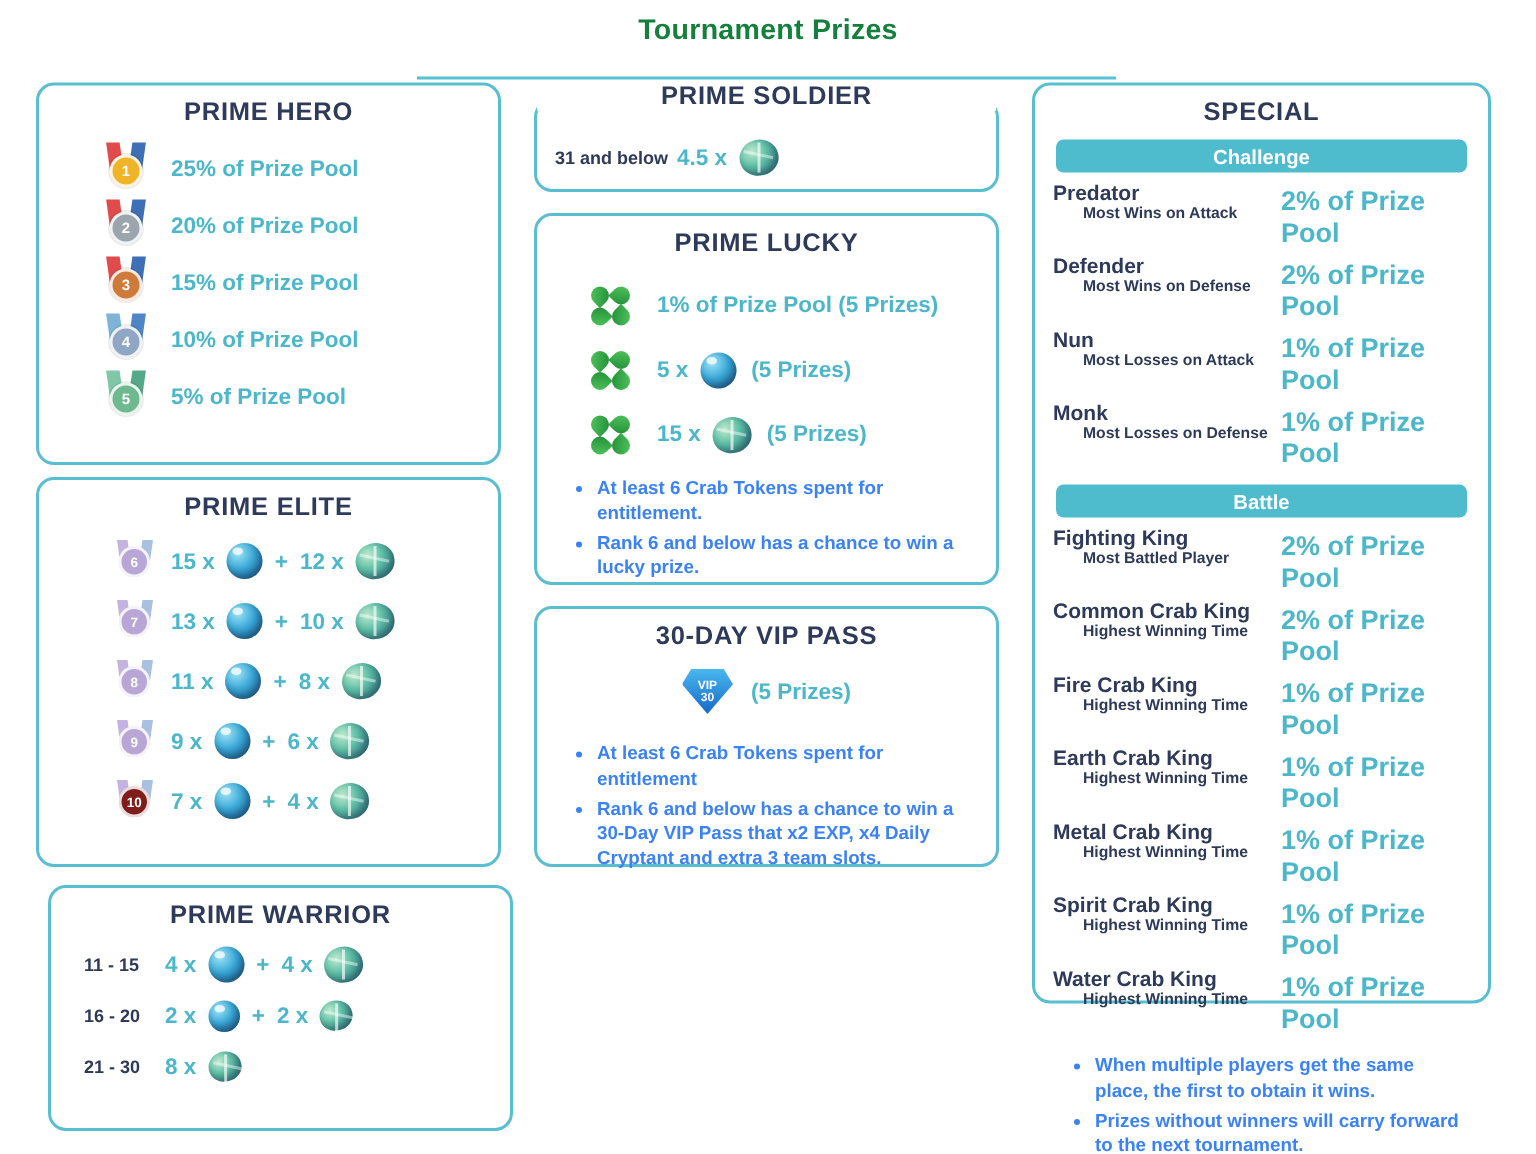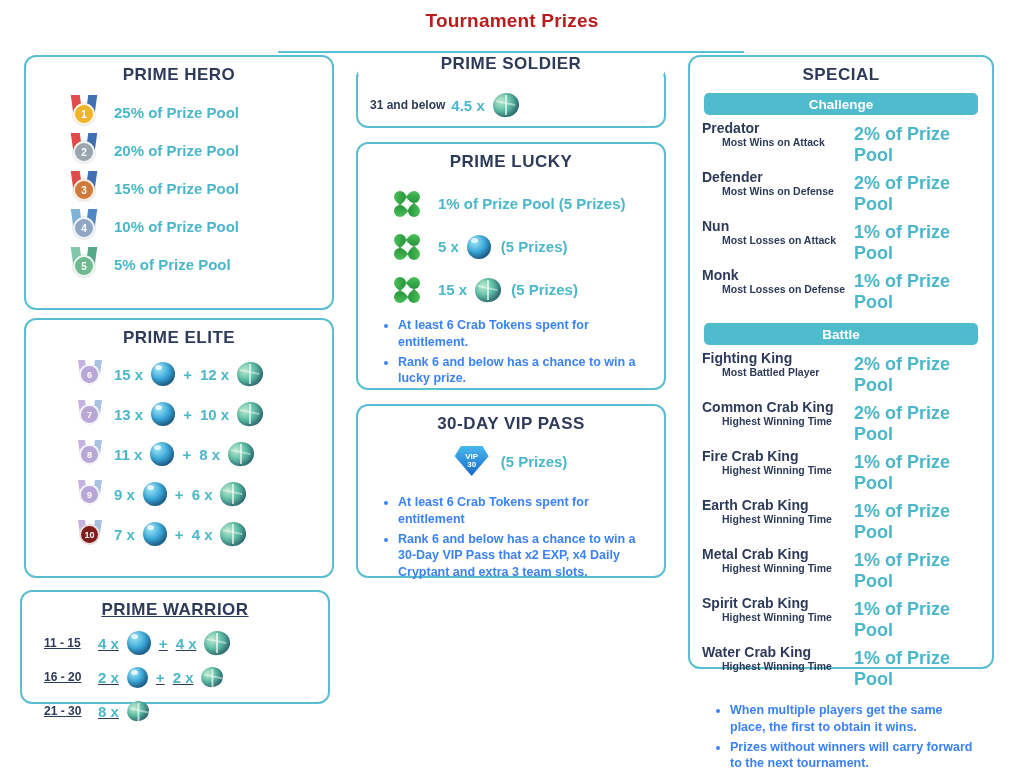--- a/index.html
+++ b/index.html
@@ -12,21 +12,21 @@
     overflow: hidden;
   }
   .page { position: relative; width: 1024px; height: 769px; }
 
   
   .title-row {
     position: absolute; top: 10px; left: 0; width: 1024px;
     display: flex; align-items: center; justify-content: center;
   }
   .page-title {
-    font-size: 19px; font-weight: bold; color: #b91c1c;
+    font-size: 19px; font-weight: bold; color: #15803d;
     padding: 0 14px; letter-spacing: .2px;
   }
   .title-rule {
     position: absolute; top: 51px; left: 278px; width: 466px; height: 2px;
     background: #55c2d4;
   }
 
   
   .card {
     position: absolute;
@@ -35,21 +35,21 @@
     background: #ffffff;
   }
   .card-title {
     text-align: center; font-weight: bold; color: #2e3a59;
     letter-spacing: .5px;
   }
 
   
   #prime-hero    { left: 24px;  top: 55px;  width: 310px; height: 255px; }
   #prime-elite   { left: 24px;  top: 318px; width: 310px; height: 260px; }
-  #prime-warrior { left: 20px;  top: 590px; width: 310px; height: 114px; text-decoration: underline; }
+  #prime-warrior { left: 32px;  top: 590px; width: 310px; height: 164px; }
 
   #prime-soldier { left: 356px; top: 66px;  width: 310px; height: 62px; }
   #prime-lucky   { left: 356px; top: 142px; width: 310px; height: 248px; }
   #vip-pass      { left: 356px; top: 404px; width: 310px; height: 174px; }
 
   #special       { left: 688px; top: 55px;  width: 306px; height: 614px; }
 
   .card-title.big { font-size: 17px; padding-top: 8px; }
 
   

